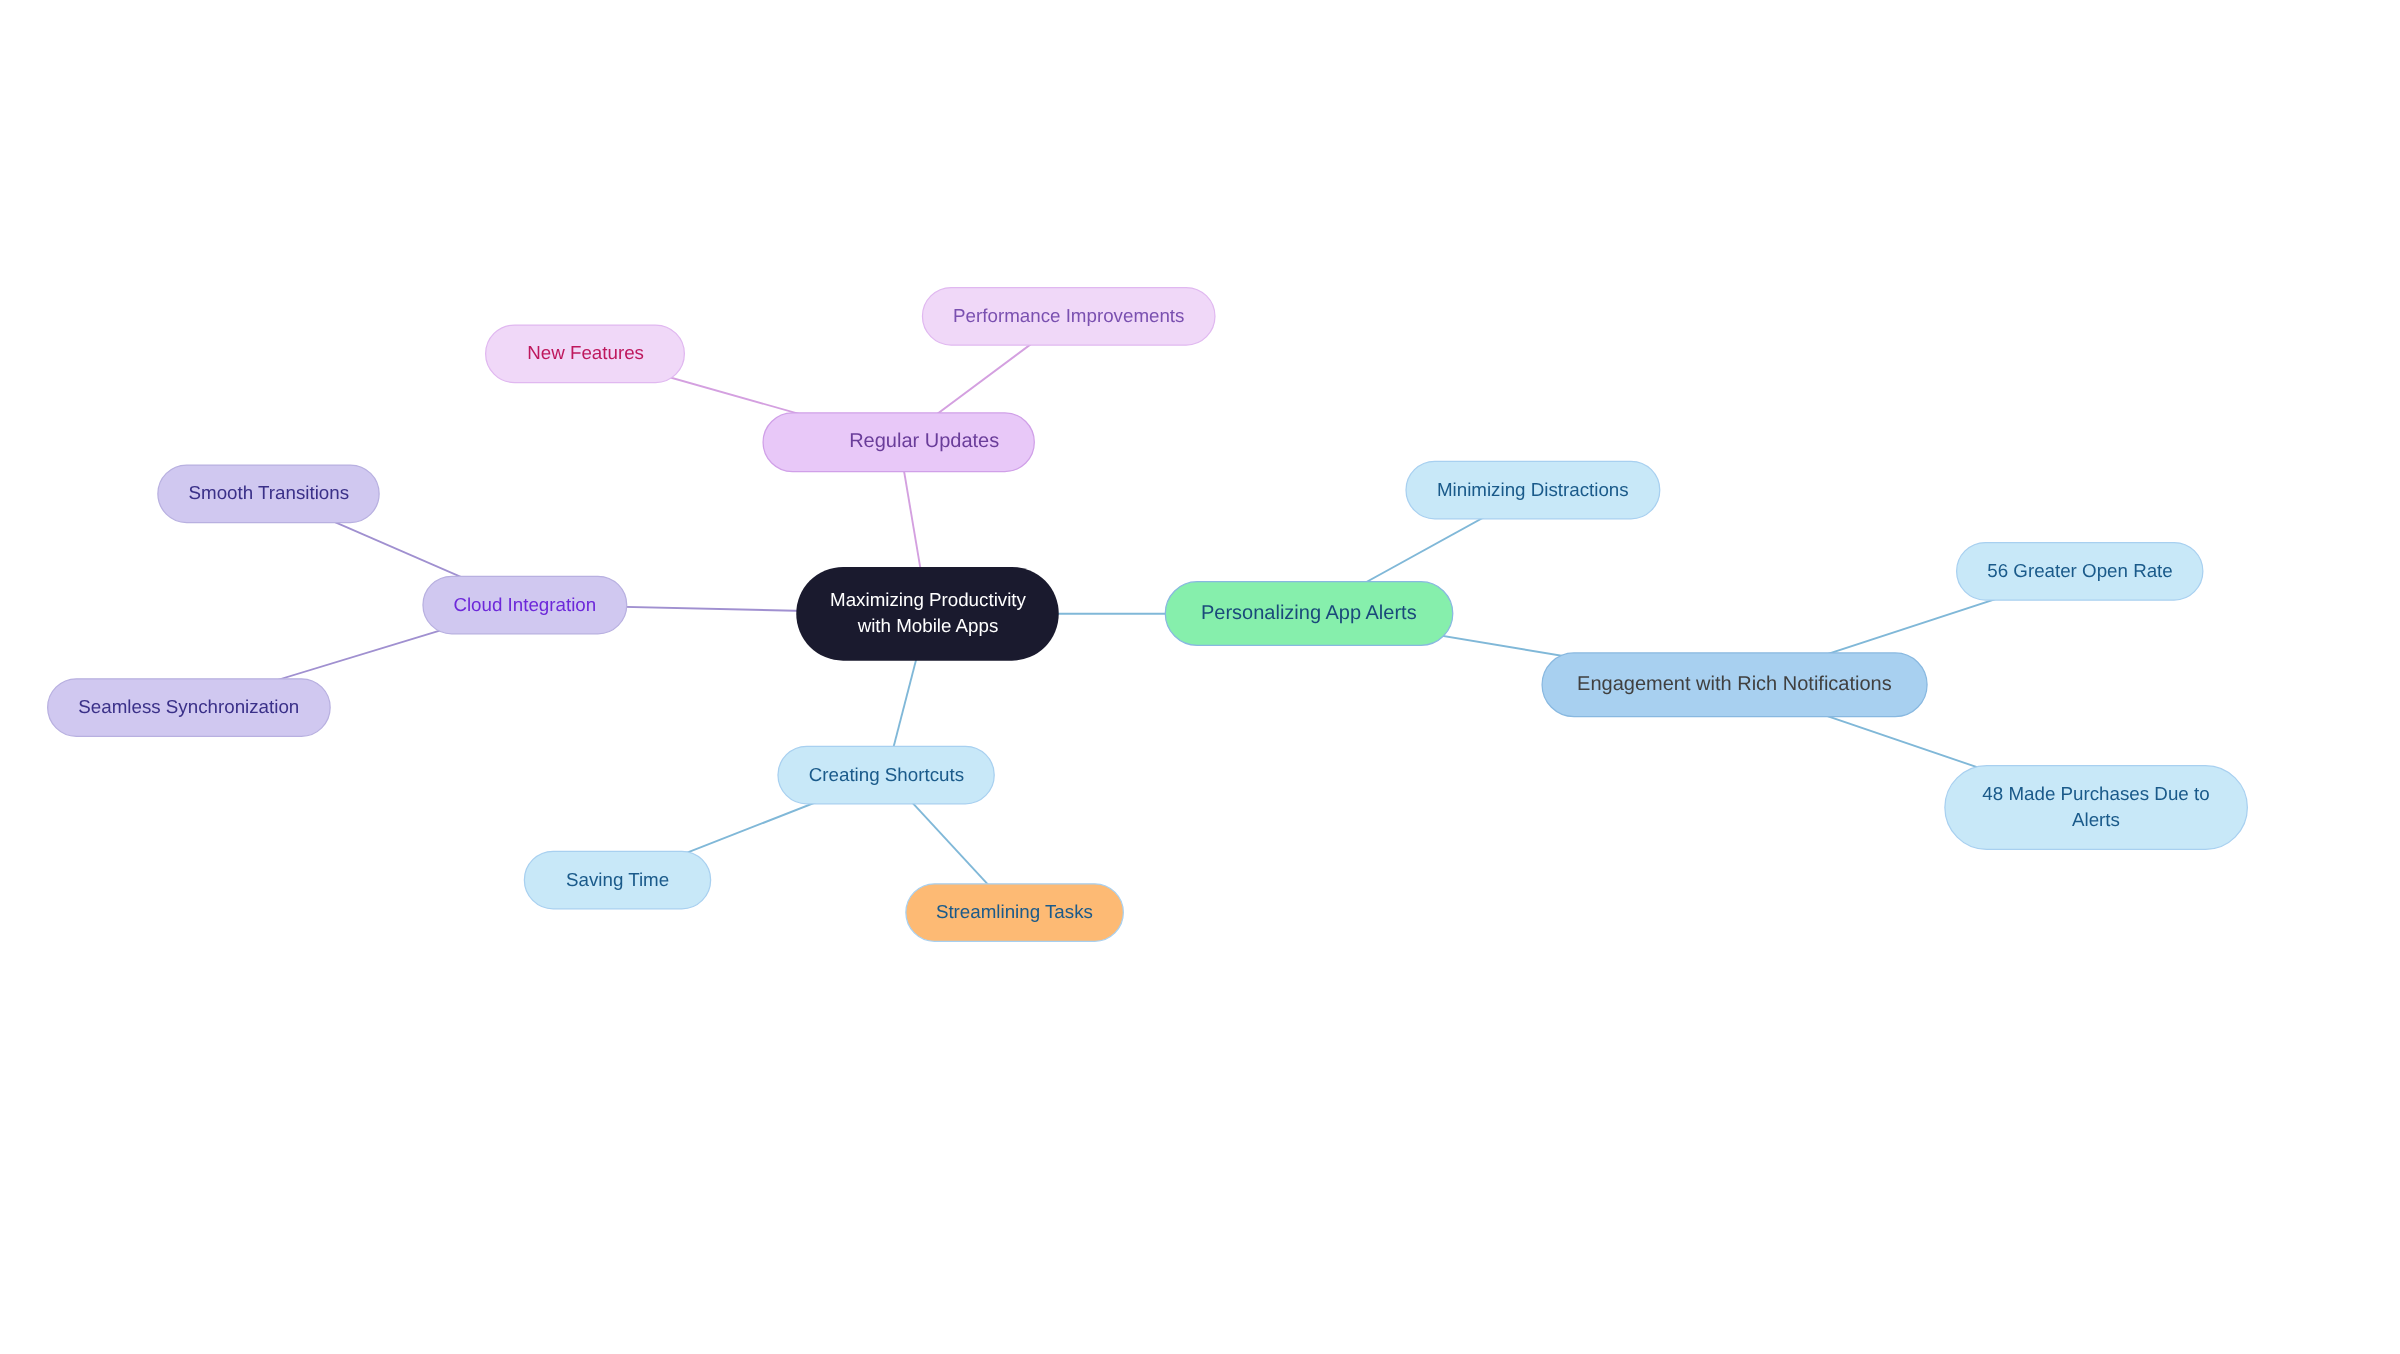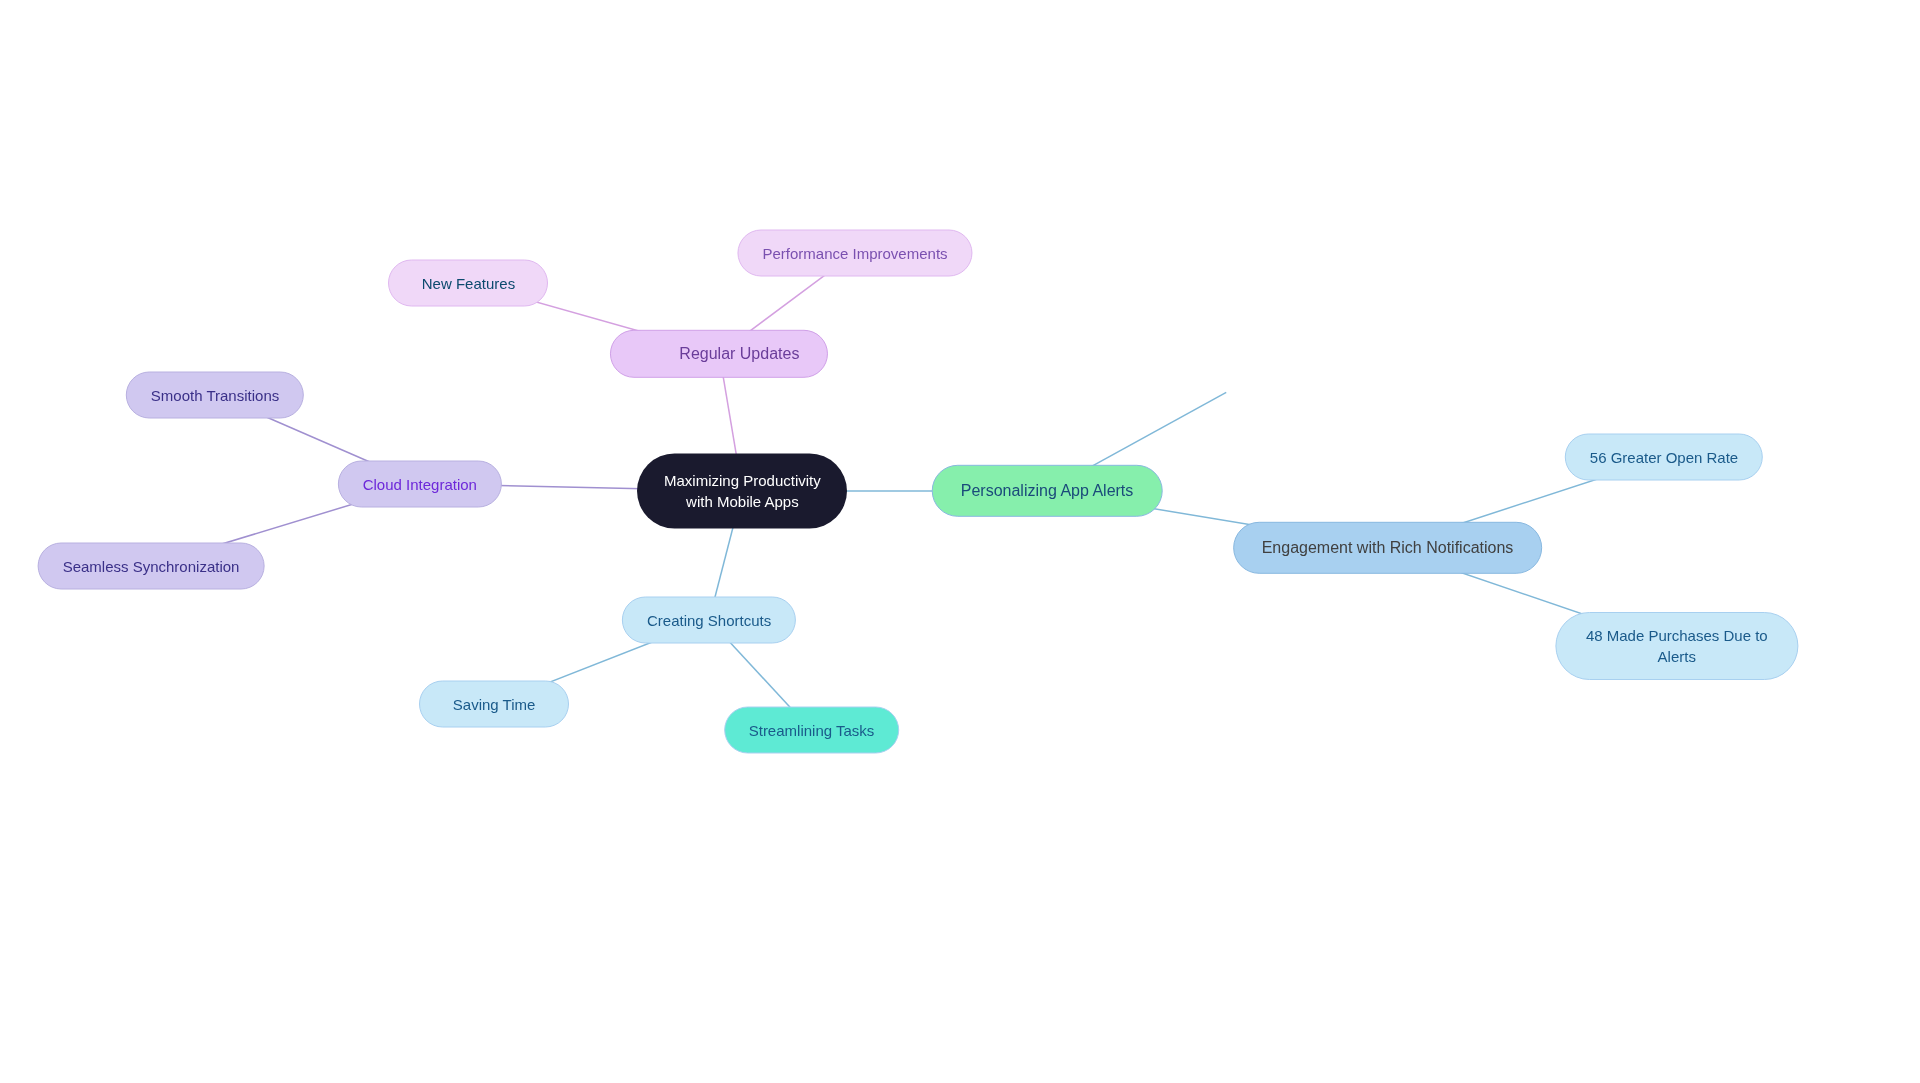--- a/index.html
+++ b/index.html
@@ -60,43 +60,46 @@
 <div class="node" style="left: 742.4px; top: 490.96px; background: rgb(26, 26, 46); color: rgb(255, 255, 255); width: 210px; height: 75px; border-radius: 40px; font-size: 15px; font-weight: 500; padding: 10px 20px;">
       <span style="display: block;">Maximizing Productivity with
 Mobile Apps</span>
     </div>
     <div class="node" style="left: 719.36px; top: 353.78px; background: rgb(232, 200, 248); color: rgb(106, 61, 154); border: 1.5px solid rgb(208, 160, 232); min-width: 160px; padding: 12px 28px; font-size: 16px;">
       <span style="display: block; margin-left: 40px;">Regular Updates</span>
     </div>
     <div class="node" style="left: 855.04px; top: 252.7px; background: rgb(240, 216, 248); color: rgb(122, 80, 176); border: 1.5px solid rgb(224, 184, 240); min-width: 160px; padding: 12px 24px;">
       <span style="display: block;">Performance Improvements</span>
     </div>
-    <div class="node" style="left: 468.48px; top: 282.783px; background: rgb(240, 216, 248); color: #0c4a6e; border: 1.5px solid rgb(224, 184, 240); min-width: 160px; padding: 12px 24px;">
+    <div class="node" style="left: 468.48px; top: 282.783px; background: rgb(240, 216, 248); color: #be185d; border: 1.5px solid rgb(224, 184, 240); min-width: 160px; padding: 12px 24px;">
       <span style="display: block;">New Features</span>
     </div>
     <div class="node" style="left: 419.84px; top: 483.74px; background: rgb(208, 200, 240); color: #6d28d9; border: 1.5px solid rgb(184, 176, 224); min-width: 150px; padding: 12px 24px;">
       <span style="display: block;">Cloud Integration</span>
     </div>
     <div class="node" style="left: 215.04px; top: 394.693px; background: rgb(208, 200, 240); color: rgb(58, 48, 136); border: 1.5px solid rgb(184, 176, 224); min-width: 150px; padding: 12px 24px;">
       <span style="display: block;">Smooth Transitions</span>
     </div>
     <div class="node" style="left: 151.04px; top: 565.567px; background: rgb(208, 200, 240); color: rgb(58, 48, 136); border: 1.5px solid rgb(184, 176, 224); min-width: 150px; padding: 12px 24px;">
       <span style="display: block;">Seamless Synchronization</span>
     </div>
     <div class="node" style="left: 709.12px; top: 619.717px; background: rgb(200, 232, 248); color: rgb(26, 90, 138); border: 1.5px solid rgb(168, 208, 240); min-width: 150px; padding: 12px 24px;">
       <span style="display: block;">Creating Shortcuts</span>
     </div>
     <div class="node" style="left: 494.08px; top: 703.95px; background: rgb(200, 232, 248); color: rgb(26, 90, 138); border: 1.5px solid rgb(168, 208, 240); min-width: 150px; padding: 12px 24px;">
       <span style="display: block;">Saving Time</span>
     </div>
-    <div class="node" style="left: 811.52px; top: 730.423px; background: #5eead4; color: rgb(26, 90, 138); border: 1.5px solid rgb(168, 208, 240); min-width: 150px; padding: 12px 24px;">
+    <div class="node" style="left: 811.52px; top: 730.423px; background: #fdba74; color: rgb(26, 90, 138); border: 1.5px solid rgb(168, 208, 240); min-width: 150px; padding: 12px 24px;">
       <span style="display: block;">Streamlining Tasks</span>
     </div>
     <div class="node" style="left: 1047.04px; top: 490.96px; background: #86efac; color: rgb(26, 74, 122); border: 1.5px solid rgb(136, 184, 224); min-width: 180px; padding: 14px 28px; font-size: 16px;">
       <span style="display: block;">Personalizing App Alerts</span>
+    </div>
+    <div class="node" style="left: 1226.24px; top: 392.287px; background: rgb(200, 232, 248); color: rgb(26, 90, 138); border: 1.5px solid rgb(168, 208, 240); min-width: 150px; padding: 12px 24px;">
+      <span style="display: block;">Minimizing Distractions</span>
     </div>
     <div class="node" style="left: 1387.52px; top: 547.517px; background: rgb(168, 208, 240); color: #404040; border: 1.5px solid rgb(136, 184, 224); min-width: 180px; padding: 14px 28px; font-size: 16px;">
       <span style="display: block;">Engagement with Rich
 Notifications</span>
     </div>
     <div class="node" style="left: 1664px; top: 457.267px; background: rgb(200, 232, 248); color: rgb(26, 90, 138); border: 1.5px solid rgb(168, 208, 240); min-width: 150px; padding: 12px 24px;">
       <span style="display: block; text-align: center;">56 Greater Open Rate</span>
     </div>
     <div class="node" style="left: 1676.8px; top: 646.19px; background: rgb(200, 232, 248); color: rgb(26, 90, 138); border: 1.5px solid rgb(168, 208, 240); min-width: 150px; padding: 12px 24px;">
       <span style="display: block;">48 Made Purchases Due to

